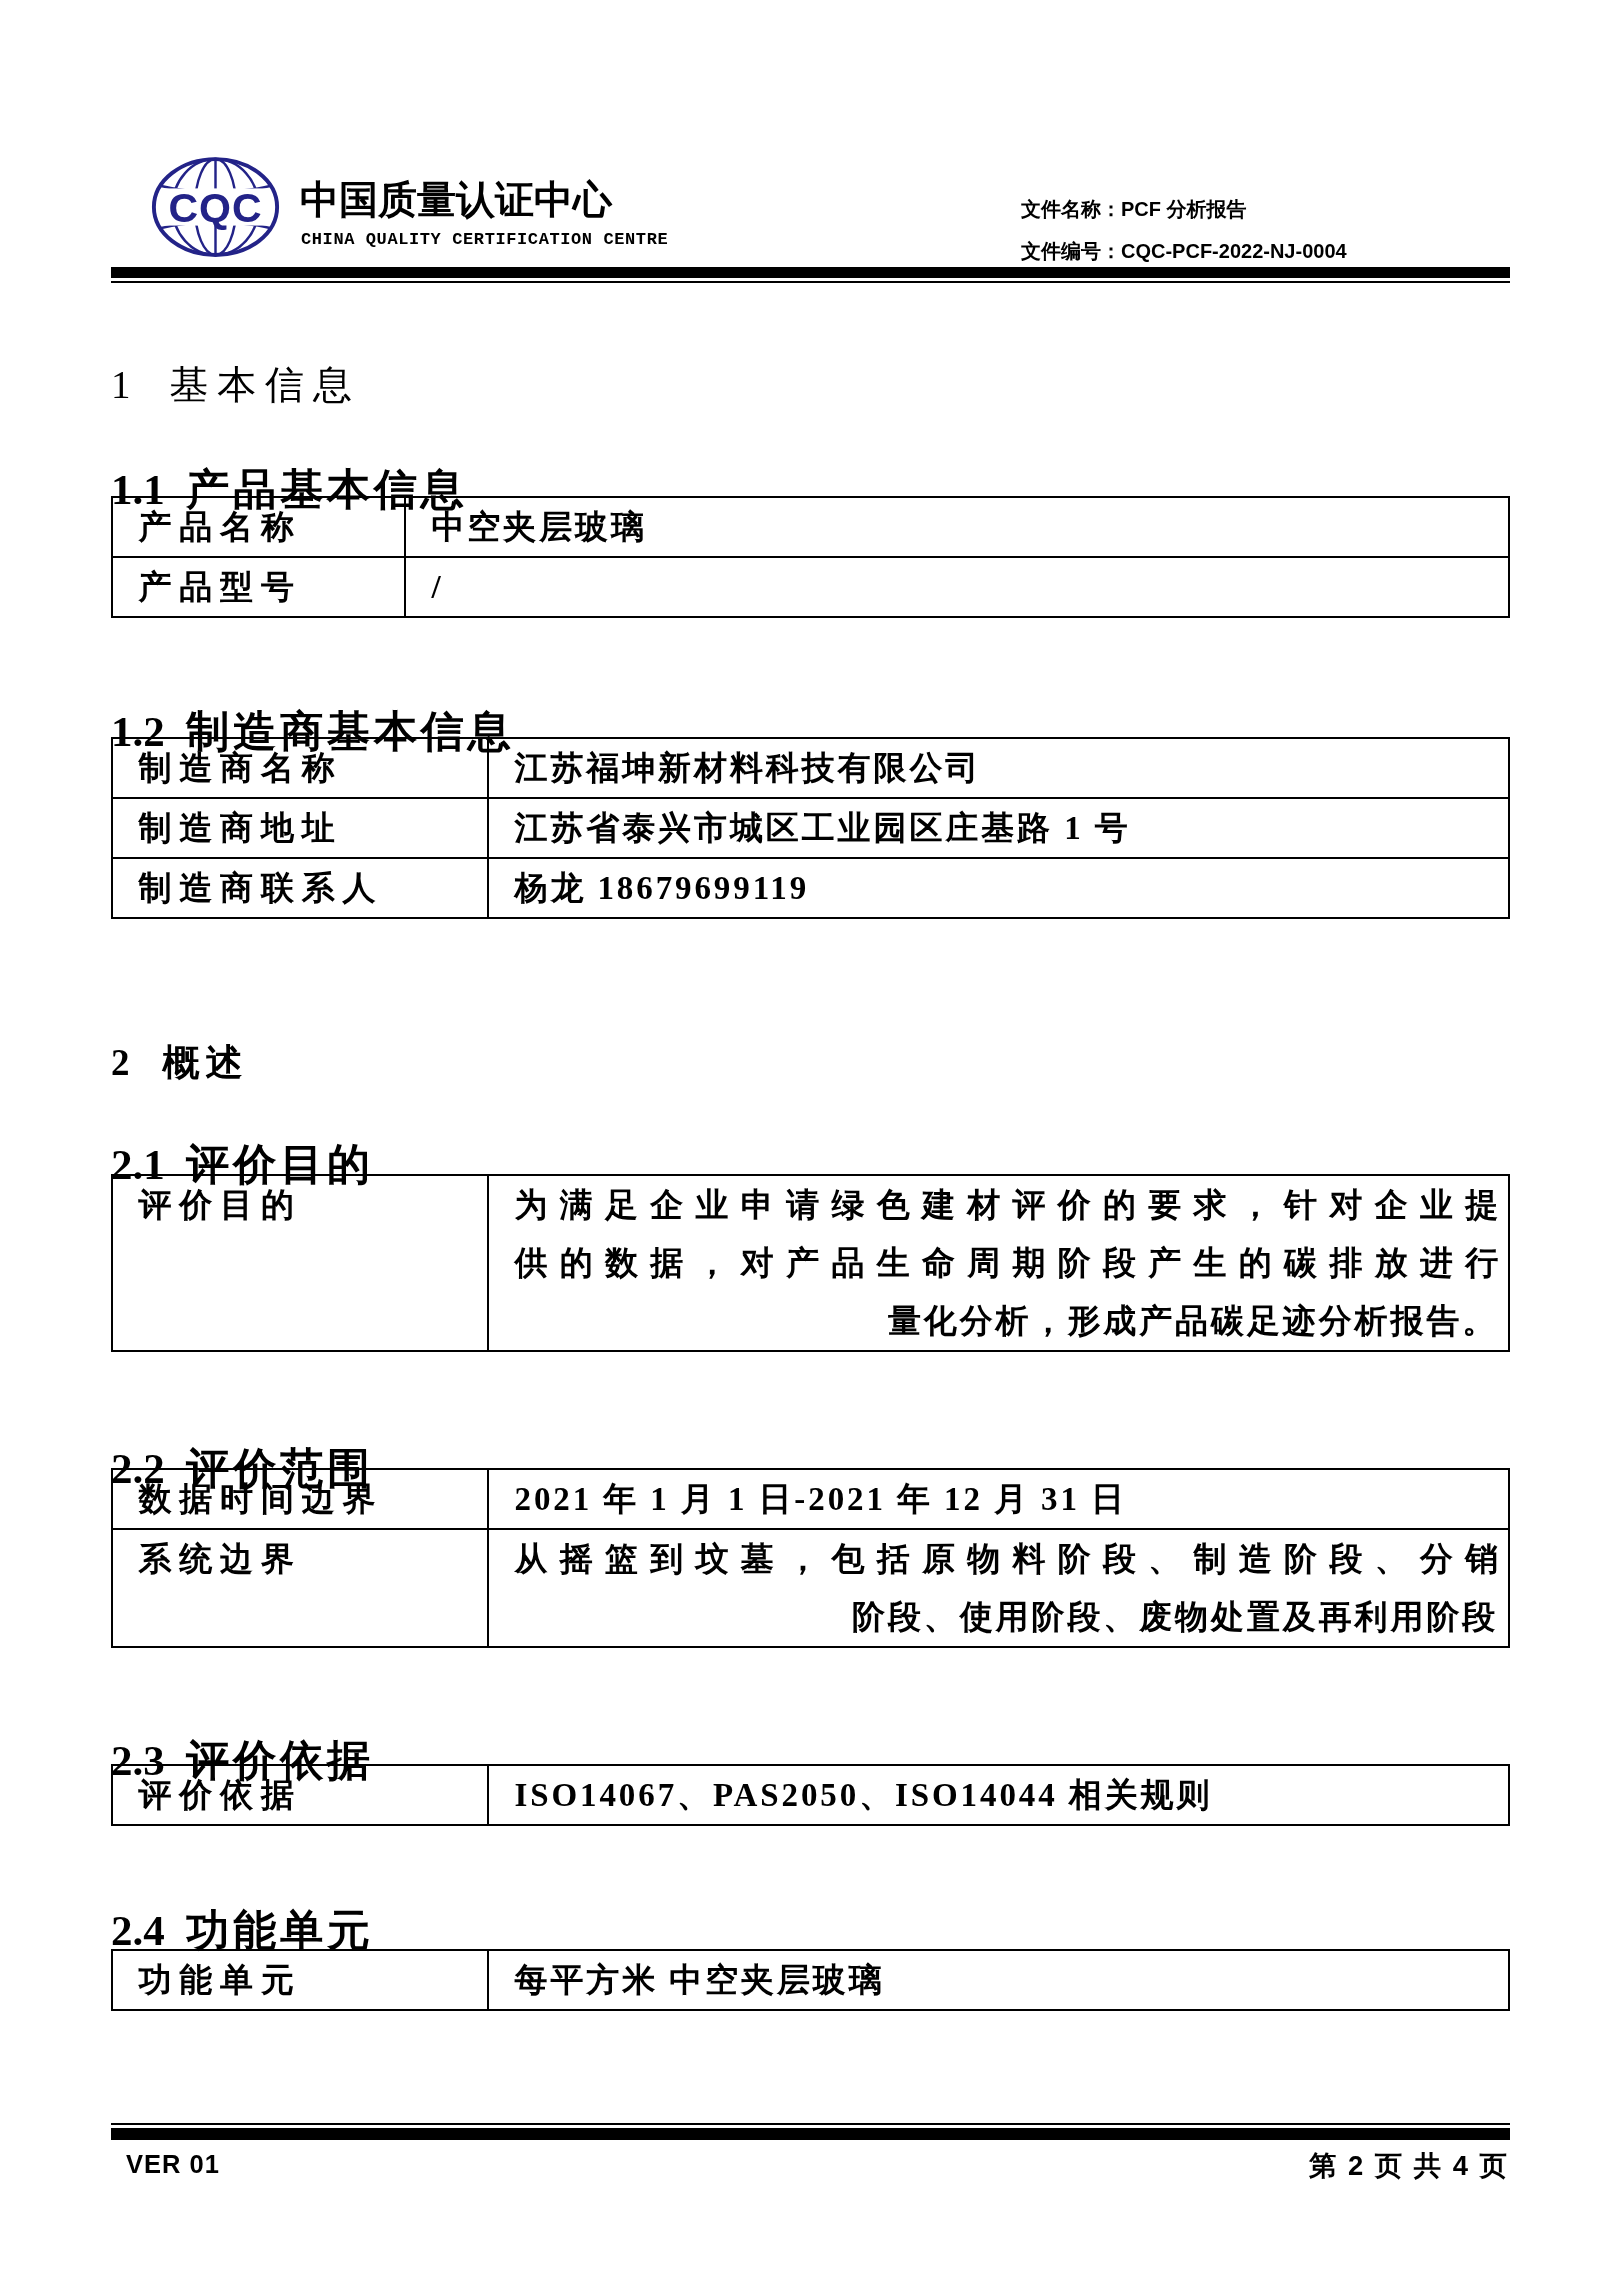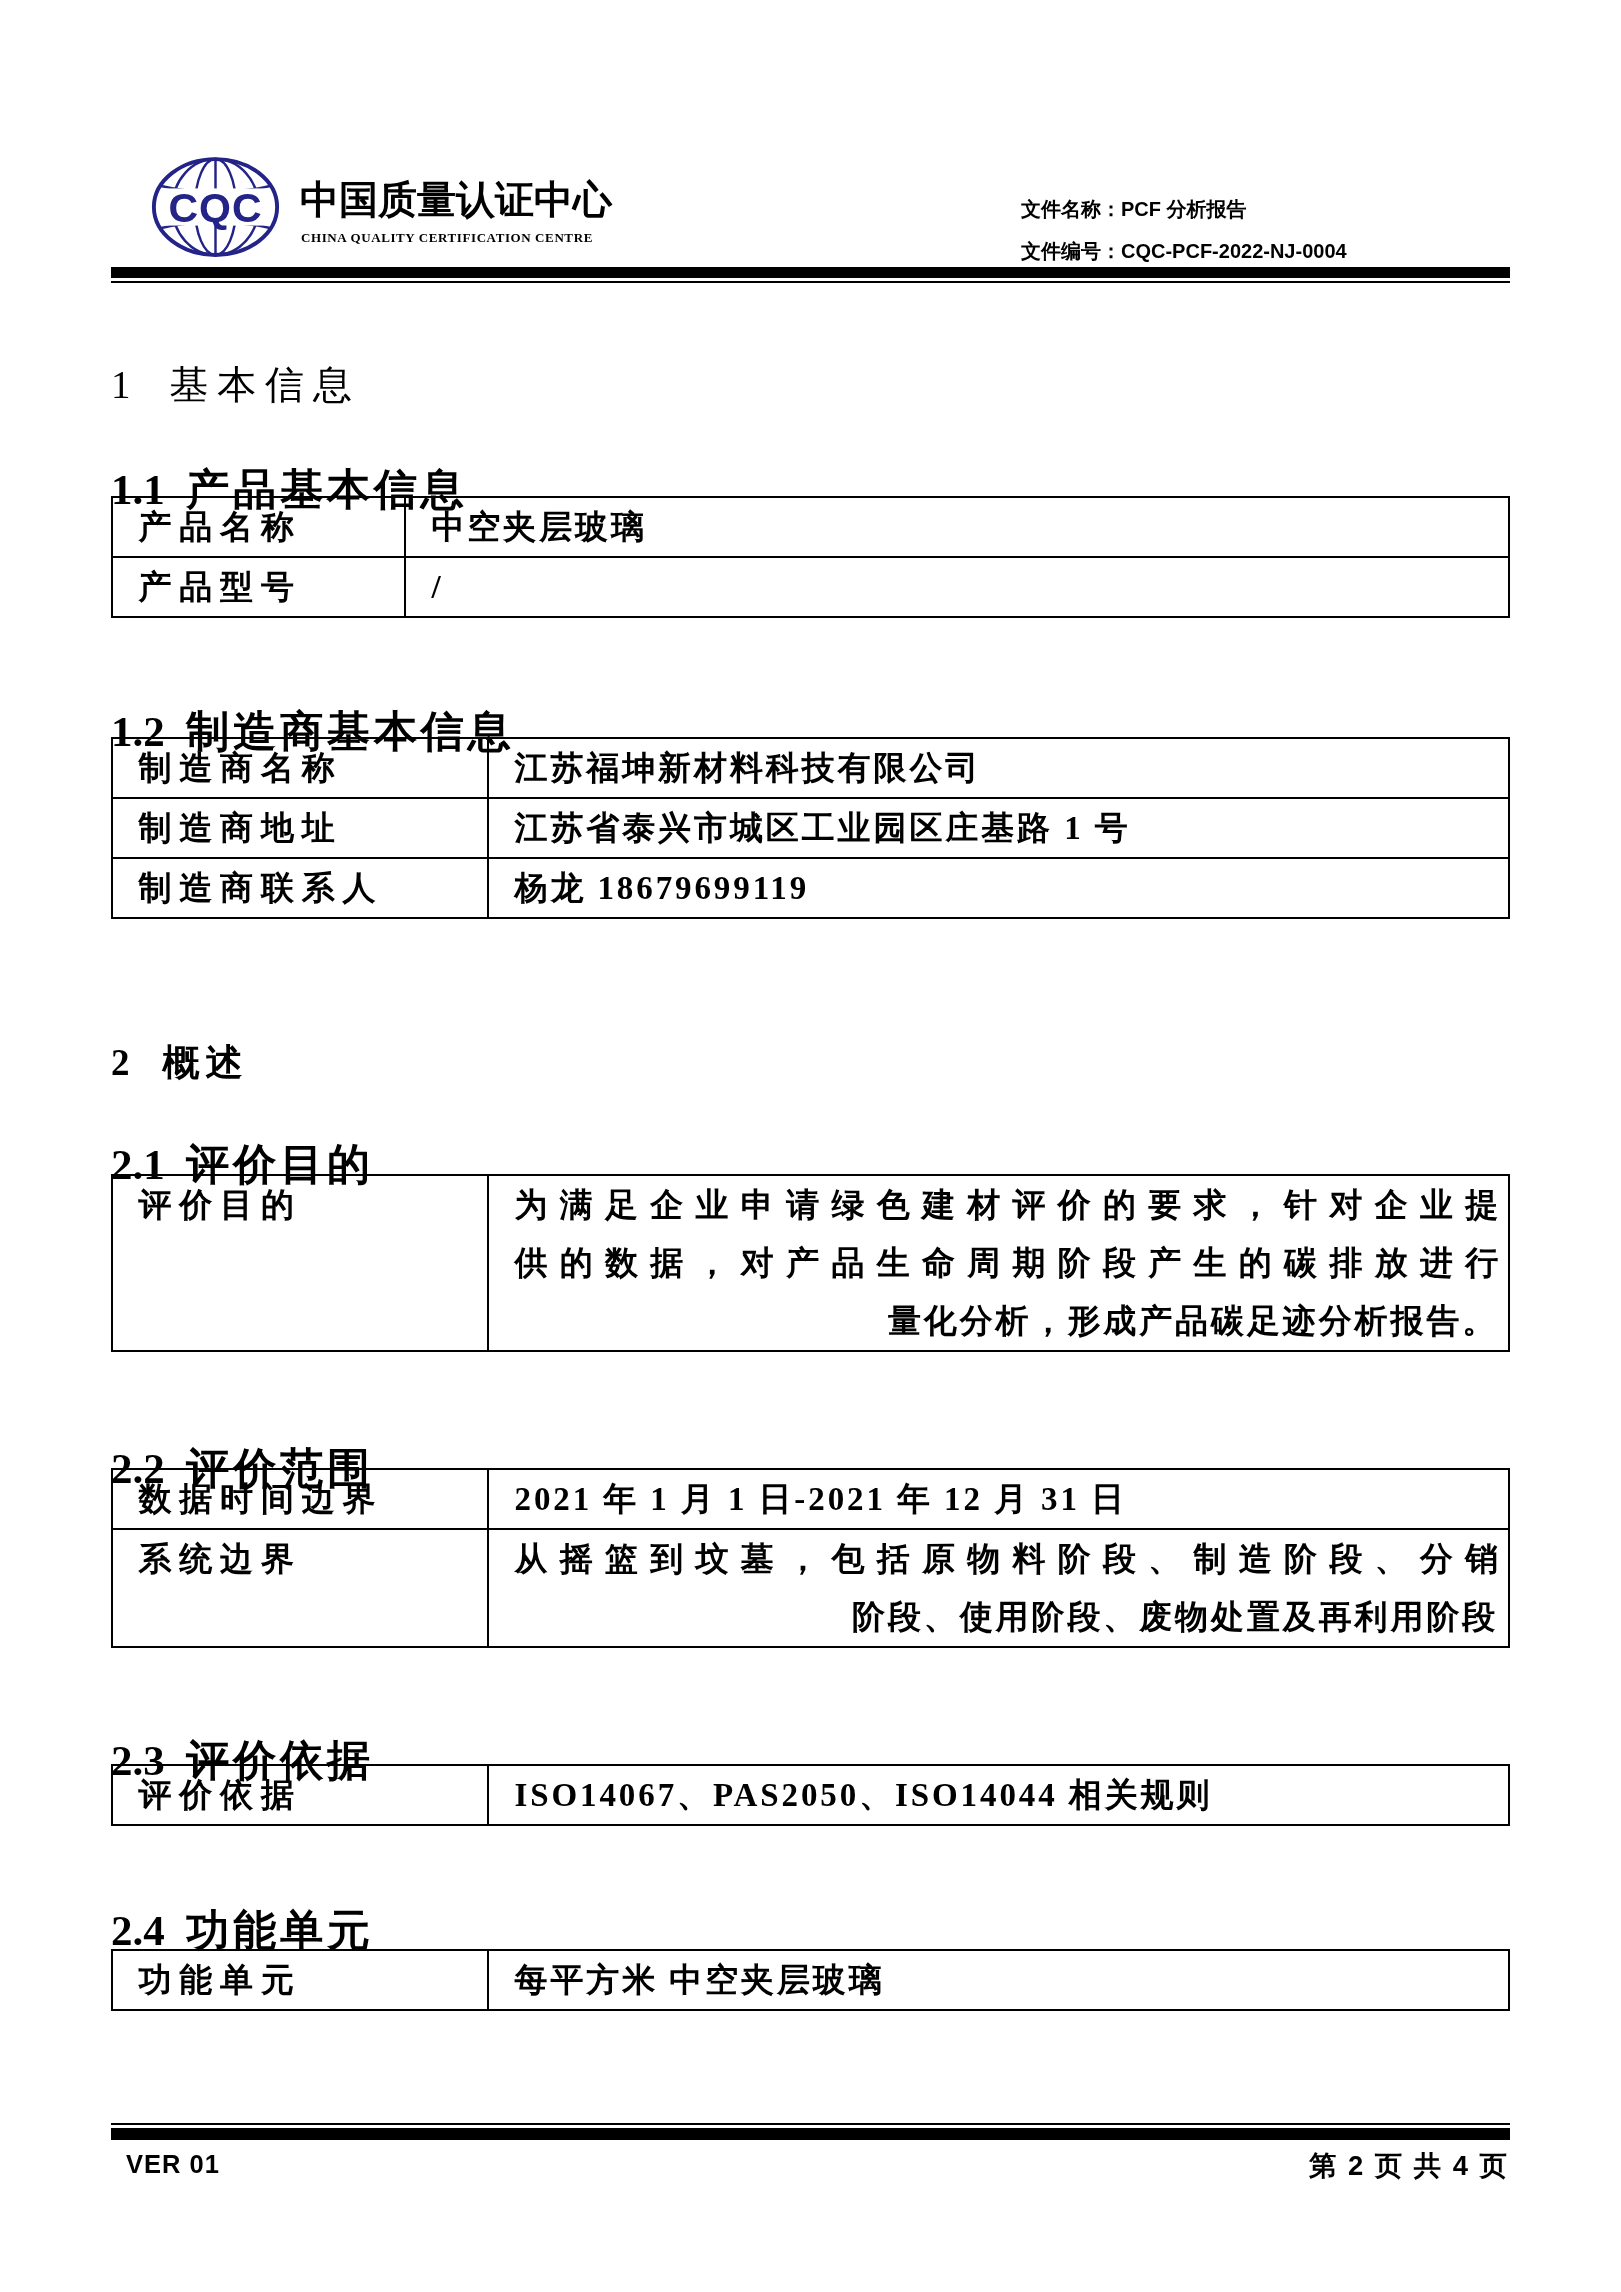--- a/index.html
+++ b/index.html
@@ -13,22 +13,22 @@
   }
   
   .logo-svg{position:absolute;left:149px;top:155px;width:133px;height:104px;}
   .logo-cn{
     position:absolute;left:300px;top:180px;
     font-family:Liberation Serif, serif;
     font-size:39px;font-weight:600;letter-spacing:0px;line-height:1;
   }
   .logo-en{
     position:absolute;left:301px;top:231px;
-    font-family:Liberation Serif, serif;
-    font-size:13px;font-weight:bold;letter-spacing:0.6px;line-height:1;
+    font-family:Liberation Mono, monospace;
+    font-size:17px;font-weight:bold;letter-spacing:0.6px;line-height:1;
   }
   .doc-meta{
     position:absolute;left:1021px;top:188px;
     font-family:"Liberation Sans","DejaVu Sans",sans-serif;
     font-size:20px;font-weight:bold;line-height:42px;white-space:nowrap;
   }
   .rule-head-thick{position:absolute;left:111px;width:1399px;top:267px;height:10.8px;background:#000;}
   .rule-head-thin {position:absolute;left:111px;width:1399px;top:281px;height:2px;background:#000;}
 
   

